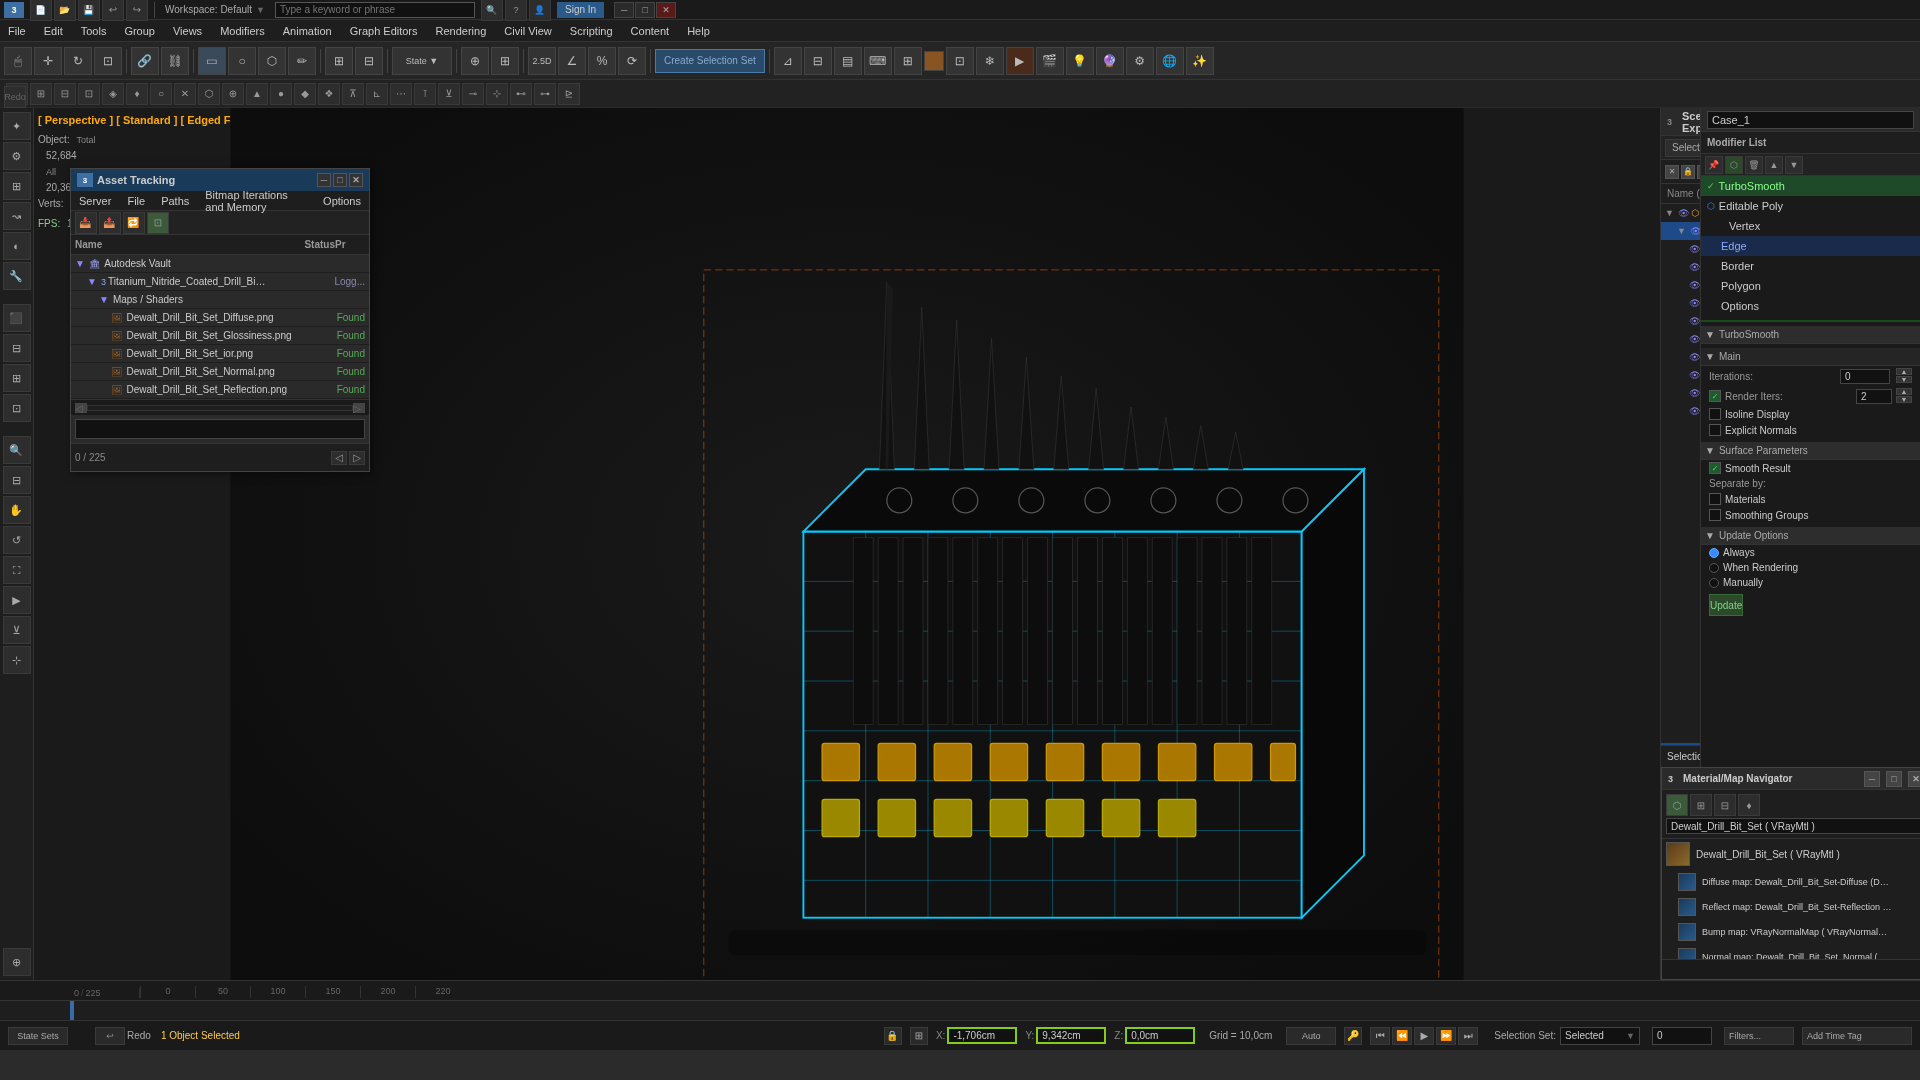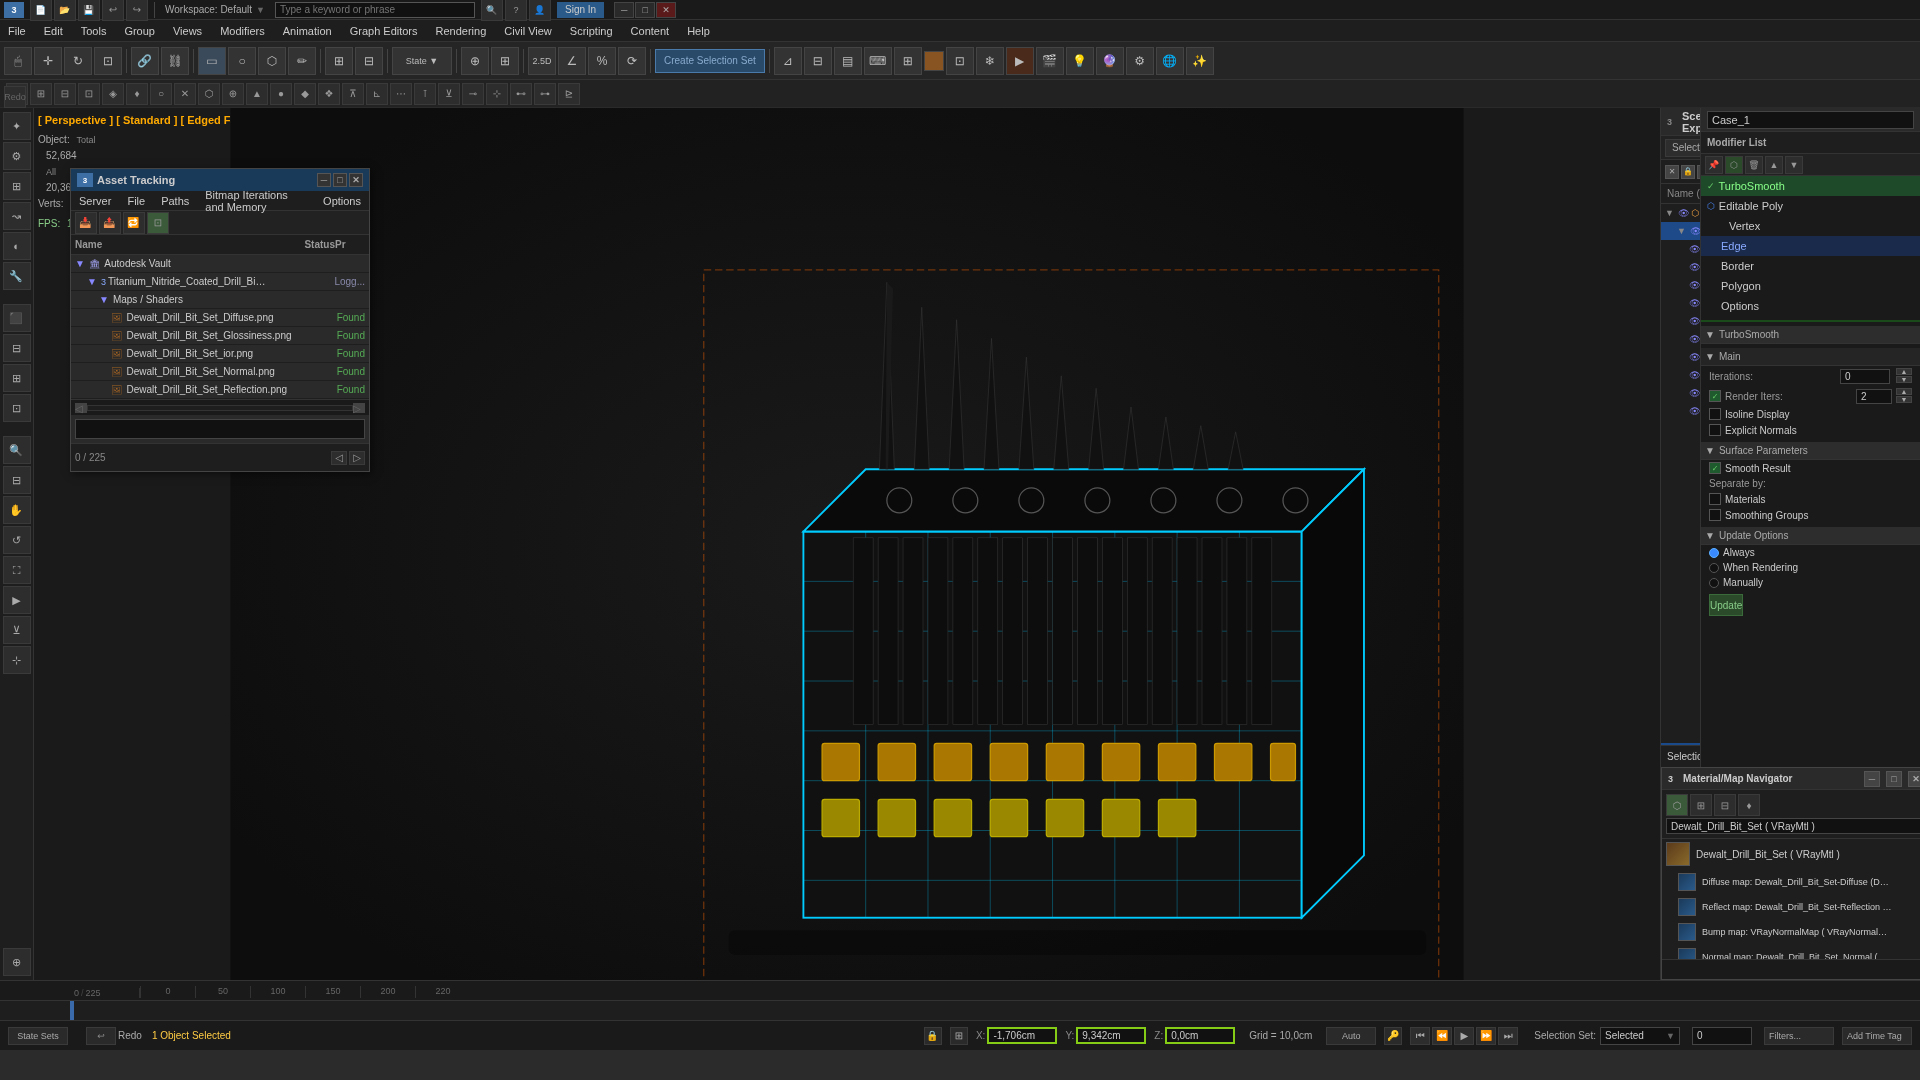--- a/index.html
+++ b/index.html
@@ -1285,21 +1285,21 @@
     <div class="timeline-tick">200</div>
     <div class="timeline-tick">220</div>
   </div>
   <div id="timeline-track" style="height:20px;background:#1e1e1e;position:relative;margin-left:70px;">
     <div style="position:absolute;left:0;top:0;width:4px;height:100%;background:#3a6aaa;cursor:ew-resize;"></div>
   </div>
 </div>
 
 <div id="status-bar">
 
-  <div style="display:flex;gap:2px;margin-right:8px;">
+  <div style="display:flex;gap:2px;margin-right:17px;">
     <div style="width:60px;height:18px;background:#2a2a2a;border:1px solid #3a3a3a;display:flex;align-items:center;justify-content:center;font-size:9px;color:#aaa;cursor:pointer;">State Sets</div>
   </div>
   <div style="display:flex;gap:2px;">
     <div style="width:30px;height:18px;background:#2a2a2a;border:1px solid #3a3a3a;display:flex;align-items:center;justify-content:center;font-size:9px;color:#888;cursor:pointer;">↩</div>
     <span style="font-size:10px;color:#aaa;align-self:center;">Redo</span>
   </div>
 
   <span class="status-selected">1 Object Selected</span>
 
   <div class="coord-display">
@@ -1339,15 +1339,15 @@
       <div style="width:80px;height:18px;background:#111;border:1px solid #444;display:flex;align-items:center;padding:0 4px;font-size:10px;color:#ccc;cursor:pointer;">
         <span style="flex:1;">Selected</span>
         <span style="color:#666;font-size:9px;">▼</span>
       </div>
     </div>
 
     <input type="text" style="width: 60px; height: 18px; background: rgb(17, 17, 17); border: 1px solid rgb(68, 68, 68); color: rgb(204, 204, 204); font-size: 10px; padding: 0px 4px; margin-left: 4px;" value="0">
 
     <div style="width:70px;height:18px;background:#2a2a2a;border:1px solid #3a3a3a;display:flex;align-items:center;padding:0 4px;font-size:9px;color:#aaa;cursor:pointer;margin-left:4px;">Filters...</div>
 
-    <div style="width:70px;height:18px;background:#2a2a2a;border:1px solid #3a3a3a;display:flex;align-items:center;padding:0 4px;font-size:9px;color:#aaa;cursor:pointer;">Add Time Tag</div>
+    <div style="width:110px;height:18px;background:#2a2a2a;border:1px solid #3a3a3a;display:flex;align-items:center;padding:0 4px;font-size:9px;color:#aaa;cursor:pointer;">Add Time Tag</div>
   </div>
 </div>
 
 </body></html>

